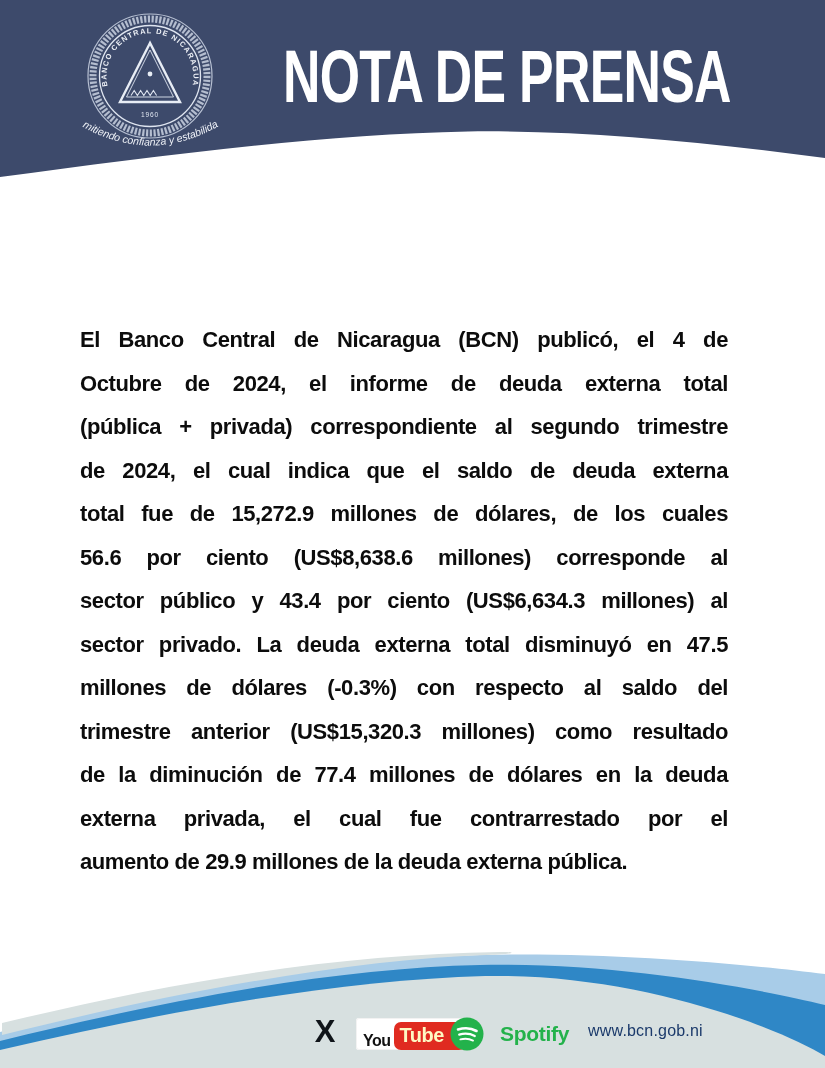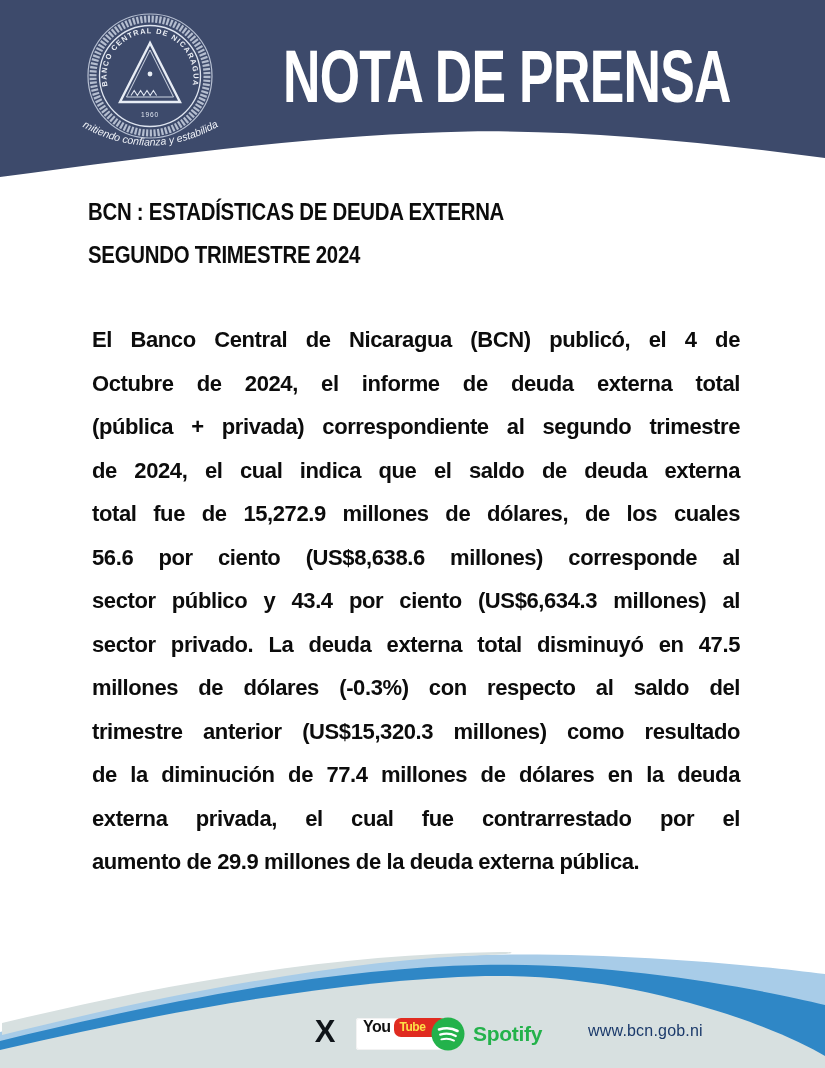--- a/index.html
+++ b/index.html
@@ -19,21 +19,21 @@
     color:#ffffff;letter-spacing:-1px;white-space:nowrap;
     transform:scaleX(0.70);transform-origin:left center;
   }
   .doc-title{
     position:absolute;left:88px;top:190px;
     color:#0c0c0c;font-weight:bold;font-size:24px;line-height:43px;
     letter-spacing:-0.3px;white-space:nowrap;
   }
   .doc-title .t-line{transform:scaleX(0.85);transform-origin:left center;}
   .body-text{
-    position:absolute;left:92px;top:318px;width:648px;
+    position:absolute;left:80px;top:318px;width:648px;
     color:#0c0c0c;font-weight:bold;font-size:22px;
     letter-spacing:-0.4px;
   }
   .body-line{
     height:43.5px;line-height:43.5px;
     text-align:justify;text-align-last:justify;
     text-justify:inter-word;
     white-space:nowrap;overflow:visible;
   }
   .body-line.last{text-align-last:left;}
@@ -45,31 +45,31 @@
     color:#ffffff;font-size:18px;font-weight:bold;letter-spacing:-0.3px;
   }
   .x-logo{
     position:absolute;left:303px;top:1014px;width:44px;height:36px;
     display:flex;align-items:center;justify-content:center;
     color:#0f1419;font-size:31px;font-weight:bold;
   }
   .yt-badge{
     position:absolute;left:356px;top:1018px;height:32px;
     background:#ffffff;border-radius:3px;padding:0 7px;
-    display:flex;align-items:flex-start;gap:3px;
+    display:flex;align-items:flex-end;gap:3px;
     box-shadow:0 0 0 1px #f2f2f2 inset;
   }
   .yt-you{color:#111111;font-size:16px;font-weight:bold;letter-spacing:-0.5px;}
   .yt-tube{
     background:#e02b20;border-radius:7px;padding:2px 22px 3px 6px;
-    color:#fde047;font-size:12px;font-weight:bold;letter-spacing:-0.5px;
+    color:#fef9c3;font-size:20px;font-weight:bold;letter-spacing:-0.5px;
   }
   .spotify{
-    position:absolute;left:431px;top:1016px;height:36px;
-    display:flex;align-items:center;gap:8px;
+    position:absolute;left:450px;top:1016px;height:36px;
+    display:flex;align-items:center;gap:16px;
   }
   .spotify-label{color:#23b24b;font-size:21px;font-weight:bold;letter-spacing:-0.3px;}
   .website{
     position:absolute;left:588px;top:1022px;
     color:#1b3a6b;font-size:16px;letter-spacing:0.2px;
   }
 </style>
 </head>
 <body>
 
@@ -97,24 +97,20 @@
 
       <path id="seal-arc-bottom" d="M -69,50 Q 0,89 69,50" fill="none"></path>
       <text font-size="10.5" fill="#eef1f7" font-style="italic">
         <textPath href="#seal-arc-bottom" startOffset="50%" text-anchor="middle">Emitiendo confianza y estabilidad</textPath>
       </text>
     </g>
   </svg>
 
   <div class="banner-title">NOTA DE PRENSA</div>
 
-  <div class="doc-title">
-    <div class="t-line">BCN : ESTADÍSTICAS DE DEUDA EXTERNA</div>
-    <div class="t-line">SEGUNDO TRIMESTRE 2024</div>
-  </div>
 
   <div class="body-text">
       <div class="body-line">El Banco Central de Nicaragua (BCN) publicó, el 4 de</div>
       <div class="body-line">Octubre de 2024, el informe de deuda externa total</div>
       <div class="body-line">(pública + privada) correspondiente al segundo trimestre</div>
       <div class="body-line">de 2024, el cual indica que el saldo de deuda externa</div>
       <div class="body-line">total fue de 15,272.9 millones de dólares, de los cuales</div>
       <div class="body-line">56.6 por ciento (US$8,638.6 millones) corresponde al</div>
       <div class="body-line">sector público y 43.4 por ciento (US$6,634.3 millones) al</div>
       <div class="body-line">sector privado. La deuda externa total disminuyó en 47.5</div>

